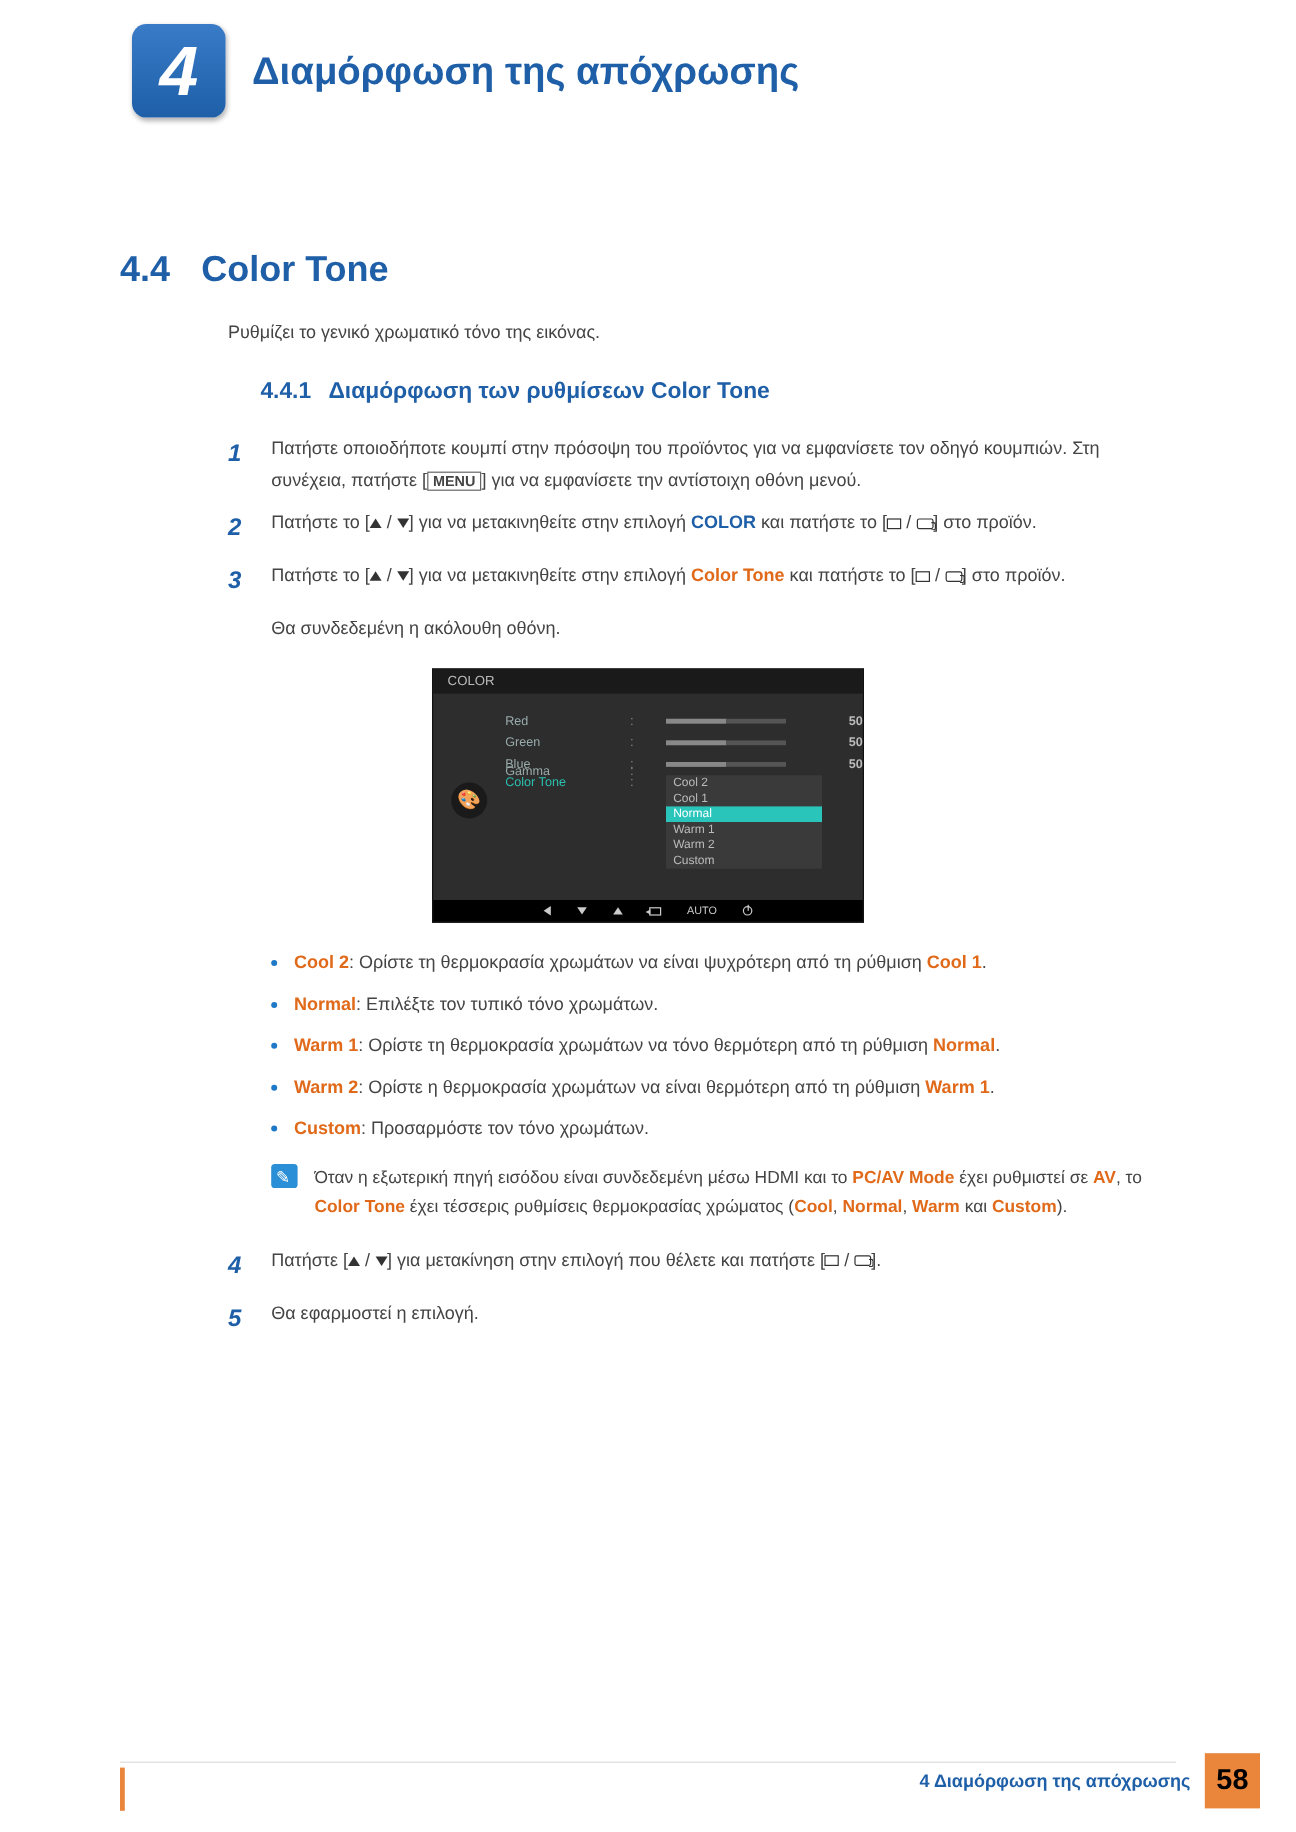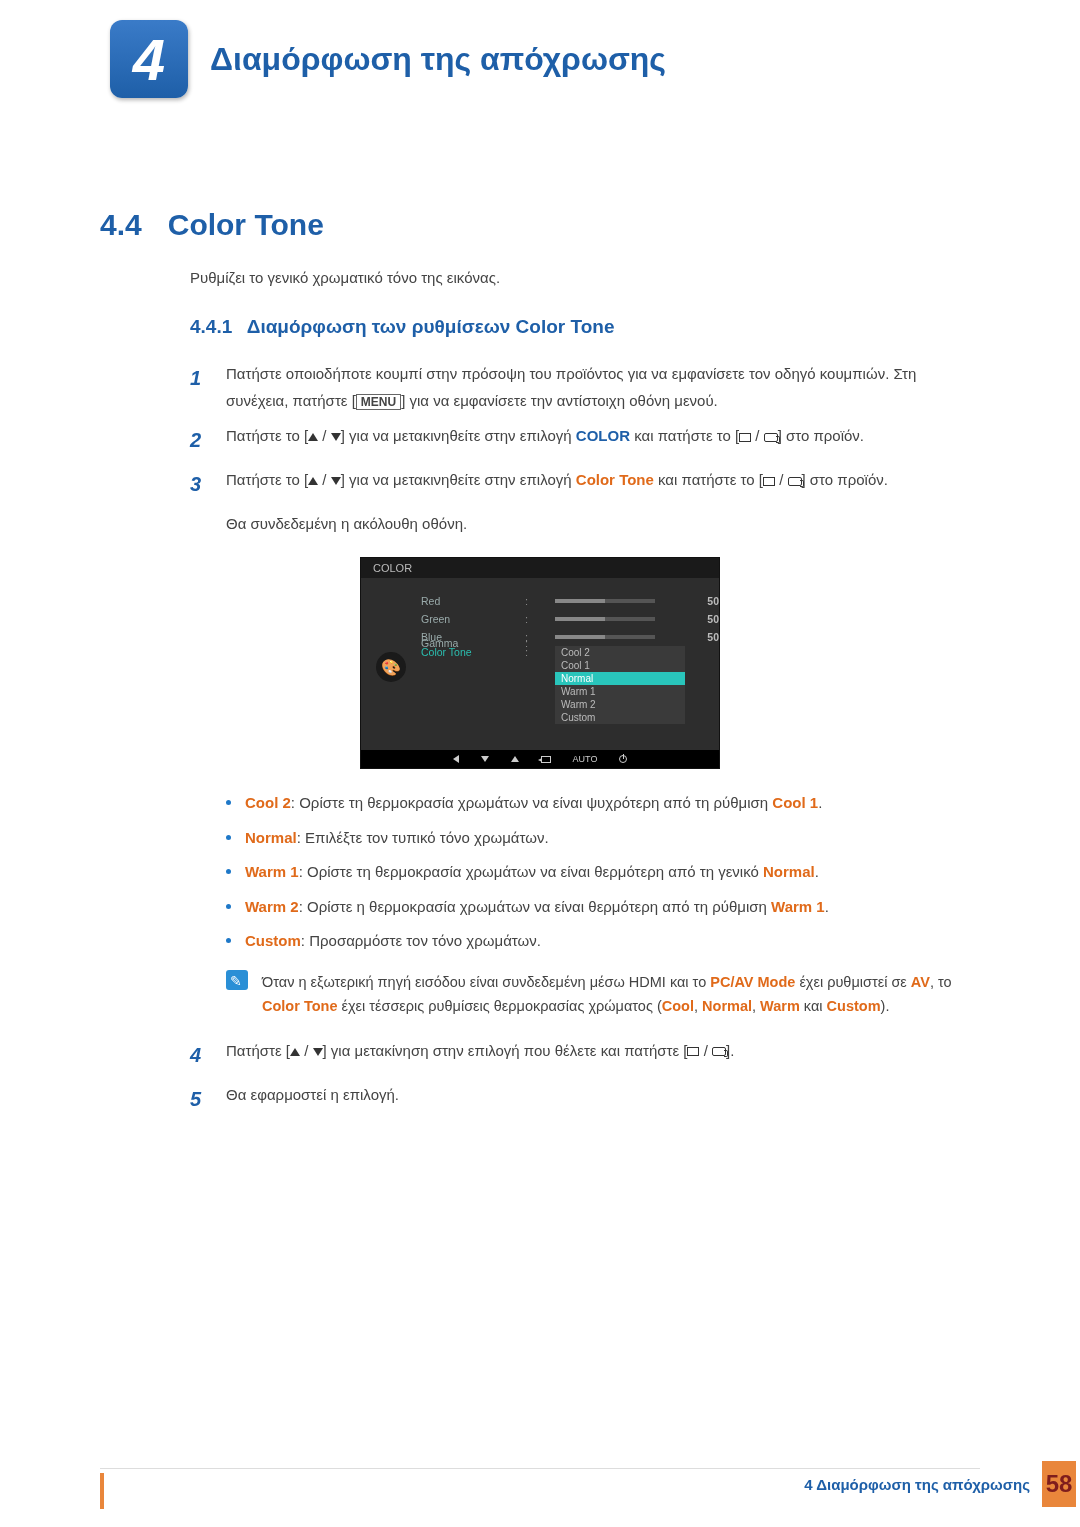--- a/index.html
+++ b/index.html
@@ -65,20 +65,21 @@
   }
   .subsection-row {
     margin-left: 90px;
     margin-bottom: 22px;
   }
   .subsection-num {
     color: #1e5fa8;
     font-size: 19px;
     font-weight: bold;
     margin-right: 10px;
+    margin-left: 27px;
   }
   .subsection-title {
     color: #1e5fa8;
     font-size: 19px;
     font-weight: bold;
   }
   
   .steps { margin-left: 90px; }
   .step {
     display: flex;
@@ -208,33 +209,33 @@
   
   .footer {
     position:absolute;
     bottom:20px;
     right:0;
     left:0;
     display:flex;
     justify-content:flex-end;
     align-items:center;
     gap:12px;
-    padding-right:4px;
+    padding-right:30px;
   }
   .footer-line {
     position: absolute;
     left: 100px;
     right: 100px;
     bottom: 58px;
     height: 1px;
     background: #ddd;
   }
   .footer-text { color:#1e5fa8; font-weight:bold; font-size:15px; }
   .page-num {
-    width:34px;height:46px;background:#e9863b;color:#7f1d1d;display:flex;align-items:center;justify-content:center;font-size:24px;font-weight:bold;
+    width:46px;height:46px;background:#e9863b;color:#000000;display:flex;align-items:center;justify-content:center;font-size:24px;font-weight:bold;
   }
   .side-bar {
     position:absolute;
     left:100px;
     top:1473px;
     width:4px;
     height:36px;
     background:#e9863b;
   }
 </style>
@@ -344,21 +345,21 @@
     <div class="bullet-row">
         <div class="bullet-dot"></div>
         <div><span class="orange">Cool 2</span><span>: Ορίστε τη θερμοκρασία χρωμάτων να είναι ψυχρότερη από τη ρύθμιση </span><span class="orange">Cool 1</span><span>.</span></div>
       </div>
     <div class="bullet-row">
         <div class="bullet-dot"></div>
         <div><span class="orange">Normal</span><span>: Επιλέξτε τον τυπικό τόνο χρωμάτων.</span></div>
       </div>
     <div class="bullet-row">
         <div class="bullet-dot"></div>
-        <div><span class="orange">Warm 1</span><span>: Ορίστε τη θερμοκρασία χρωμάτων να είναι θερμότερη από τη γενικό </span><span class="orange">Normal</span><span>.</span></div>
+        <div><span class="orange">Warm 1</span><span>: Ορίστε τη θερμοκρασία χρωμάτων να τόνο θερμότερη από τη ρύθμιση </span><span class="orange">Normal</span><span>.</span></div>
       </div>
     <div class="bullet-row">
         <div class="bullet-dot"></div>
         <div><span class="orange">Warm 2</span><span>: Ορίστε η θερμοκρασία χρωμάτων να είναι θερμότερη από τη ρύθμιση </span><span class="orange">Warm 1</span><span>.</span></div>
       </div>
     <div class="bullet-row">
         <div class="bullet-dot"></div>
         <div><span class="orange">Custom</span><span>: Προσαρμόστε τον τόνο χρωμάτων.</span></div>
       </div>
   </div>

